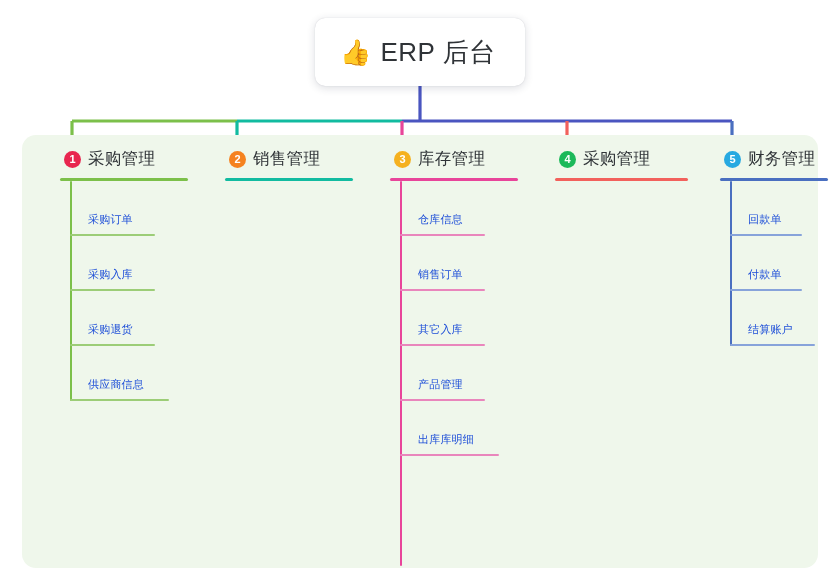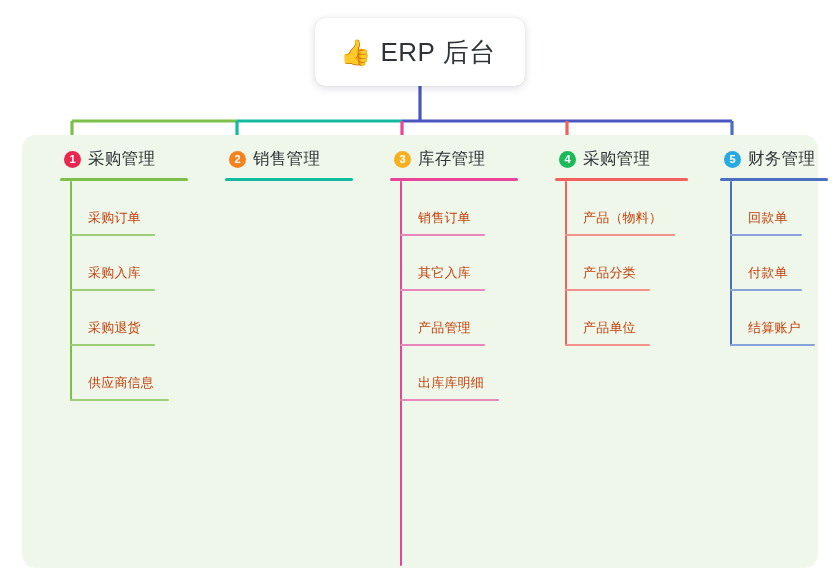--- a/index.html
+++ b/index.html
@@ -127,22 +127,22 @@
   }
   .item {
     position: relative;
     height: 55px;
     box-sizing: border-box;
   }
   .item-label {
     position: absolute;
     left: 28px;
     bottom: 9px;
-    font-size: 13px;
-    color: #c2410c;
+    font-size: 11px;
+    color: #1d4ed8;
     white-space: nowrap;
     letter-spacing: 0.2px;
   }
   .item-rule {
     position: absolute;
     left: 10px;
     bottom: 0;
     height: 1.6px;
     border-radius: 1px;
   }
@@ -210,20 +210,24 @@
         </div>
         <div class="column" style="left: 368px; width: 150px; top: 11px;">
           <div class="col-head">
             <span class="badge" style="background: rgb(245, 177, 31);">3</span>
             <span class="col-title">库存管理</span>
           </div>
           <div class="col-rule" style="background: rgb(232, 69, 154); width: 128px;"></div>
           <div class="items">
             <div class="spine" style="background: rgb(232, 69, 154); height: 385px;"></div>
             <div class="item">
+              <span class="item-label">仓库信息</span>
+              <div class="item-rule" style="background: rgb(233, 134, 188); width: 85px;"></div>
+            </div>
+            <div class="item">
               <span class="item-label">销售订单</span>
               <div class="item-rule" style="background: rgb(233, 134, 188); width: 85px;"></div>
             </div>
             <div class="item">
               <span class="item-label">其它入库</span>
               <div class="item-rule" style="background: rgb(233, 134, 188); width: 85px;"></div>
             </div>
             <div class="item">
               <span class="item-label">产品管理</span>
               <div class="item-rule" style="background: rgb(233, 134, 188); width: 85px;"></div>
@@ -233,35 +237,20 @@
               <div class="item-rule" style="background: rgb(233, 134, 188); width: 99px;"></div>
             </div>
           </div>
         </div>
         <div class="column" style="left: 533px; width: 155px; top: 11px;">
           <div class="col-head">
             <span class="badge" style="background: rgb(28, 185, 90);">4</span>
             <span class="col-title">采购管理</span>
           </div>
           <div class="col-rule" style="background: rgb(242, 97, 92); width: 133px;"></div>
-          <div class="items">
-            <div class="spine" style="background: rgb(242, 97, 92); height: 165px;"></div>
-            <div class="item">
-              <span class="item-label">产品（物料）</span>
-              <div class="item-rule" style="background: rgb(244, 145, 140); width: 110px;"></div>
-            </div>
-            <div class="item">
-              <span class="item-label">产品分类</span>
-              <div class="item-rule" style="background: rgb(244, 145, 140); width: 85px;"></div>
-            </div>
-            <div class="item">
-              <span class="item-label">产品单位</span>
-              <div class="item-rule" style="background: rgb(244, 145, 140); width: 85px;"></div>
-            </div>
-          </div>
         </div>
         <div class="column" style="left: 698px; width: 130px; top: 11px;">
           <div class="col-head">
             <span class="badge" style="background: rgb(39, 169, 225);">5</span>
             <span class="col-title">财务管理</span>
           </div>
           <div class="col-rule" style="background: rgb(74, 111, 192); width: 108px;"></div>
           <div class="items">
             <div class="spine" style="background: rgb(74, 111, 192); height: 165px;"></div>
             <div class="item">

